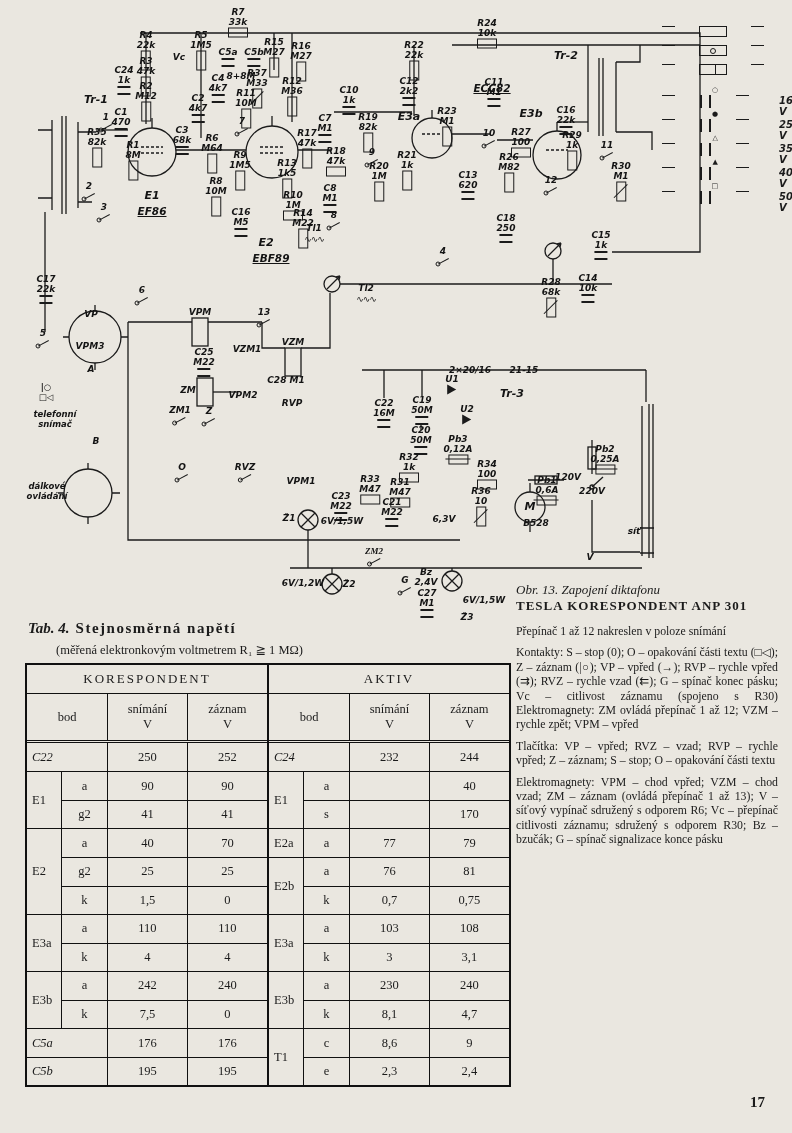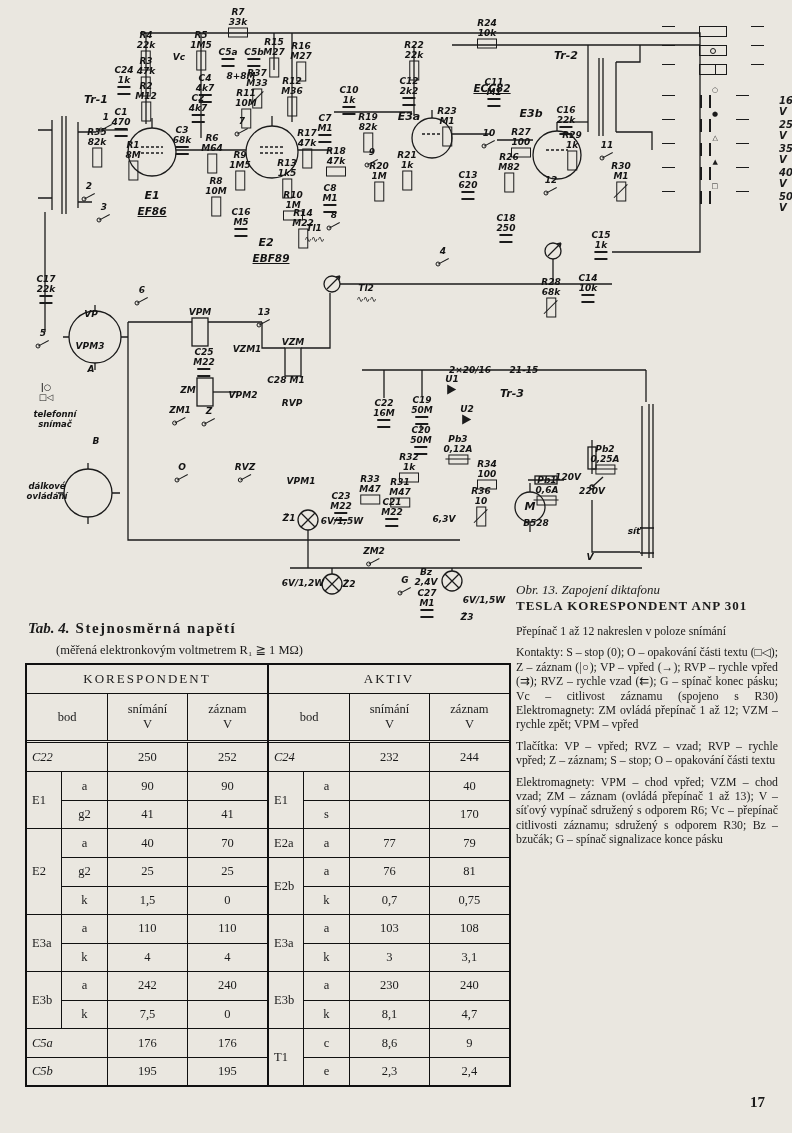--- a/index.html
+++ b/index.html
@@ -186,21 +186,21 @@
 1k</span><span class="sym sym-cap"></span></div>
       <div class="sch-label" style="left: 146px; top: 50px;"><span>R4
 22k</span><span class="sym sym-rv"></span></div>
       <div class="sch-label" style="left: 146px; top: 76px;"><span>R3
 47k</span><span class="sym sym-rv"></span></div>
       <div class="sch-label" style="left: 146px; top: 101px;"><span>R2
 M12</span><span class="sym sym-rv"></span></div>
       <div class="sch-label" style="left: 179px; top: 57px;"><span>Vc</span></div>
       <div class="sch-label" style="left: 201px; top: 50px;"><span>R5
 1M5</span><span class="sym sym-rv"></span></div>
-      <div class="sch-label" style="left: 205px; top: 88px;"><span>C4
+      <div class="sch-label" style="left: 218px; top: 88px;"><span>C4
 4k7</span><span class="sym sym-cap"></span></div>
       <div class="sch-label" style="left: 228px; top: 57px;"><span>C5a</span><span class="sym sym-cap"></span></div>
       <div class="sch-label" style="left: 254px; top: 57px;"><span>C5b</span><span class="sym sym-cap"></span></div>
       <div class="sch-label" style="left: 241px; top: 76px;"><span>8+8M</span></div>
       <div class="sch-label" style="left: 238px; top: 22px;"><span>R7
 33k</span><span class="sym sym-rh"></span></div>
       <div class="sch-label" style="left: 198px; top: 108px; align-items: center;"><span>C2
 4k7</span><span class="sym sym-cap"></span></div>
       <div class="sch-label" style="left: 182px; top: 140px;"><span>C3
 68k</span><span class="sym sym-cap"></span></div>
@@ -341,21 +341,21 @@
 M22</span><span class="sym sym-cap"></span></div>
       <div class="sch-label" style="left: 392px; top: 512px;"><span>C21
 M22</span><span class="sym sym-cap"></span></div>
       <div class="sch-label" style="left: 487px; top: 474px;"><span>R34
 100</span><span class="sym sym-rh"></span></div>
       <div class="sch-label" style="left: 481px; top: 506px;"><span>R36
 10</span><span class="sym sym-pot"></span></div>
       <div class="sch-label" style="left: 444px; top: 519px;"><span>6,3V</span></div>
       <div class="sch-label" style="left: 289px; top: 518px;"><span>Ž1</span></div>
       <div class="sch-label" style="left: 342px; top: 521px;"><span>6V/1,5W</span></div>
-      <div class="sch-label" style="left: 374px; top: 556px;"><span>ZM2</span><span class="sym sym-sw"></span></div>
+      <div class="sch-label" style="left: 374px; top: 556px; font-family: Liberation Serif, serif;"><span>ZM2</span><span class="sym sym-sw"></span></div>
       <div class="sch-label" style="left: 303px; top: 583px;"><span>6V/1,2W</span></div>
       <div class="sch-label" style="left: 349px; top: 584px;"><span>Ž2</span></div>
       <div class="sch-label" style="left: 405px; top: 585px;"><span>G</span><span class="sym sym-sw"></span></div>
       <div class="sch-label" style="left: 426px; top: 577px;"><span>Bz
 2,4V</span></div>
       <div class="sch-label" style="left: 427px; top: 603px;"><span>C27
 M1</span><span class="sym sym-cap"></span></div>
       <div class="sch-label" style="left: 467px; top: 589px; margin-top: 28px;"><span>Ž3</span></div>
       <div class="sch-label" style="left: 484px; top: 600px;"><span>6V/1,5W</span></div>
       <div class="sch-label big" style="left: 530px; top: 507px;"><span>M</span></div>

